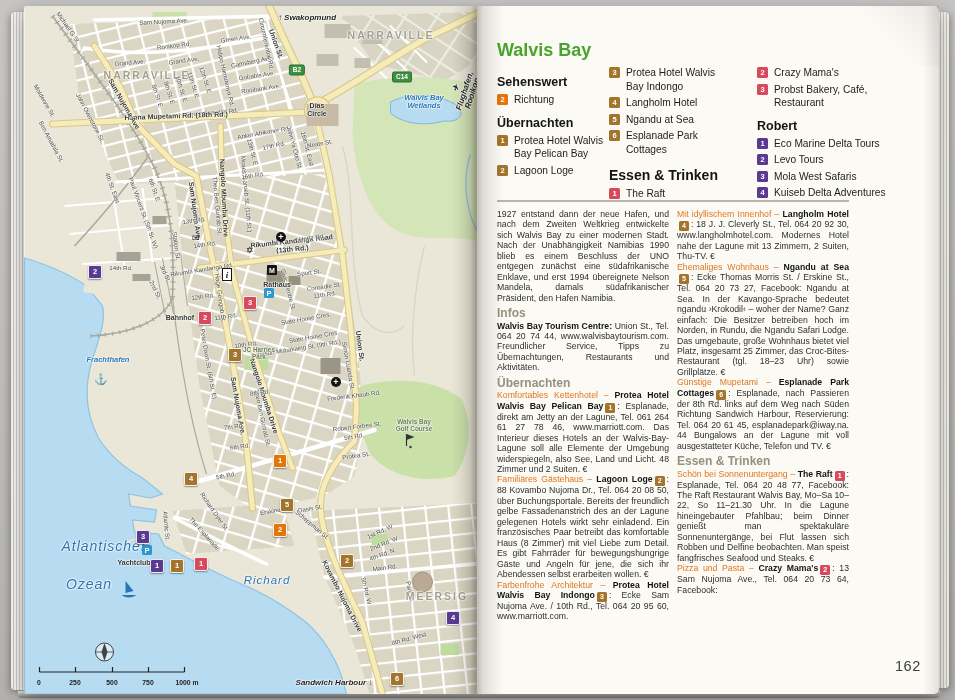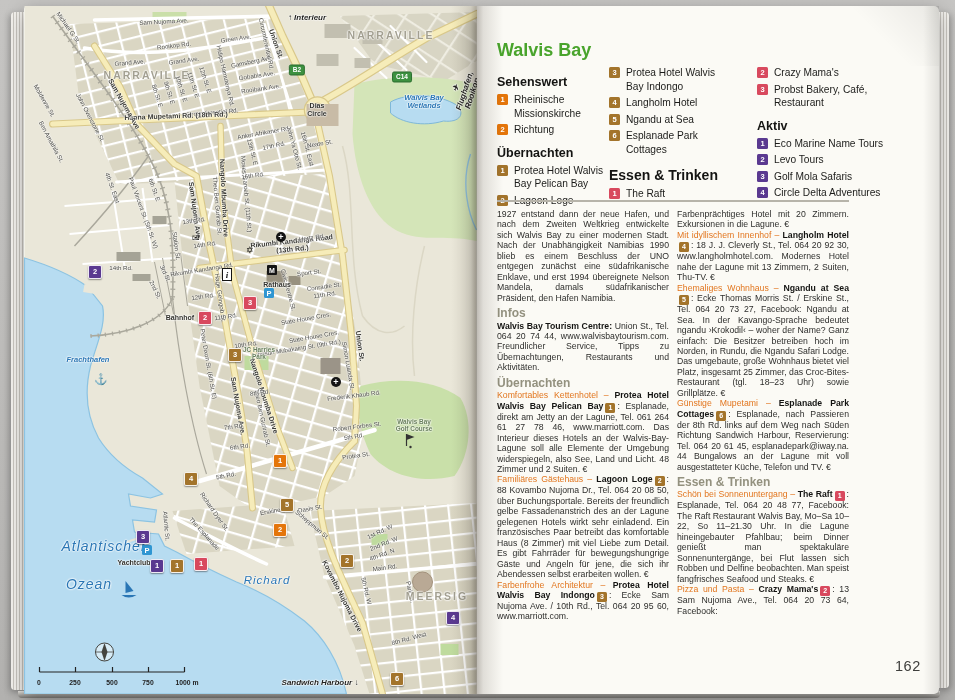--- a/index.html
+++ b/index.html
@@ -306,42 +306,42 @@
           <div class="ml st" style="left: 333px; top: 421px; transform: translate(-50%, -50%) rotate(-7deg);">Robert Forbes St.</div>
           <div class="ml st" style="left: 324px; top: 360px; transform: translate(-50%, -50%) rotate(80deg);">Simon Luanda St.</div>
           <div class="ml pk" style="left: 390px; top: 420px; transform: translate(-50%, -50%) rotate(0deg);">Walvis Bay
 Golf Course</div>
           <div class="ml st" style="left: 332px; top: 450px; transform: translate(-50%, -50%) rotate(-8deg);">Protea St.</div>
           <div class="ml pl" style="left: 293px; top: 104px; transform: translate(-50%, -50%) rotate(0deg);">Dias
 Circle</div>
           <div class="ml d" style="left: 367px; top: 30px; transform: translate(-50%, -50%) rotate(0deg);">NARRAVILLE</div>
           <div class="ml w" style="left: 400px; top: 96px; transform: translate(-50%, -50%) rotate(0deg);">Walvis Bay
 Wetlands</div>
-          <div class="ml w" style="left: 64px; top: 354px; transform: translate(-50%, -50%) rotate(0deg);">Frachthafen</div>
+          <div class="ml w" style="left: 84px; top: 354px; transform: translate(-50%, -50%) rotate(0deg);">Frachthafen</div>
           <div class="ml wl" style="left: 80px; top: 541px; transform: translate(-50%, -50%) rotate(0deg);">Atlantischer</div>
           <div class="ml wl" style="left: 65px; top: 579px; transform: translate(-50%, -50%) rotate(0deg);">Ozean</div>
           <div class="ml wm" style="left: 243px; top: 574px; transform: translate(-50%, -50%) rotate(0deg);">Richard</div>
           <div class="ml pl" style="left: 110px; top: 557px; transform: translate(-50%, -50%) rotate(0deg);">Yachtclub</div>
           <div class="ml st" style="left: 142px; top: 520px; transform: translate(-50%, -50%) rotate(85deg);">Atlantic St.</div>
           <div class="ml st" style="left: 180px; top: 528px; transform: translate(-50%, -50%) rotate(48deg);">The Esplanade</div>
           <div class="ml st" style="left: 190px; top: 506px; transform: translate(-50%, -50%) rotate(55deg);">Richard Dyer St.</div>
           <div class="ml st" style="left: 251px; top: 505px; transform: translate(-50%, -50%) rotate(-10deg);">Erskine St.</div>
           <div class="ml st" style="left: 286px; top: 503px; transform: translate(-50%, -50%) rotate(-10deg);">Oasis St.</div>
           <div class="ml st" style="left: 288px; top: 519px; transform: translate(-50%, -50%) rotate(40deg);">Scheppman St.</div>
           <div class="ml stb" style="left: 318px; top: 590px; transform: translate(-50%, -50%) rotate(63deg);">Kovambo Nujoma Drive</div>
           <div class="ml st" style="left: 361px; top: 562px; transform: translate(-50%, -50%) rotate(-7deg);">Main Rd.</div>
           <div class="ml st" style="left: 356px; top: 526px; transform: translate(-50%, -50%) rotate(-25deg);">1st Rd. W</div>
           <div class="ml st" style="left: 360px; top: 538px; transform: translate(-50%, -50%) rotate(-22deg);">2nd Rd. W</div>
           <div class="ml st" style="left: 358px; top: 549px; transform: translate(-50%, -50%) rotate(-20deg);">4th Rd. N</div>
           <div class="ml st" style="left: 342px; top: 585px; transform: translate(-50%, -50%) rotate(77deg);">5th Rd. W</div>
           <div class="ml st" style="left: 386px; top: 586px; transform: translate(-50%, -50%) rotate(77deg);">Park St.</div>
           <div class="ml d" style="left: 413px; top: 591px; transform: translate(-50%, -50%) rotate(0deg);">MEERSIG</div>
           <div class="ml st" style="left: 385px; top: 633px; transform: translate(-50%, -50%) rotate(-15deg);">8th Rd. West</div>
-          <div class="ml de" style="left: 296px; top: 677px; transform: translate(-50%, -50%) rotate(0deg);">Sandwich Harbour ↓</div>
-          <div class="ml de" style="left: 283px; top: 12px; transform: translate(-50%, -50%) rotate(0deg);">↑ Interieur</div>
+          <div class="ml de" style="left: 310px; top: 677px; transform: translate(-50%, -50%) rotate(0deg);">Sandwich Harbour ↓</div>
+          <div class="ml de" style="left: 283px; top: 12px; transform: translate(-50%, -50%) rotate(0deg);">↑ Swakopmund</div>
           <div class="ml de" style="left: 441px; top: 85px; transform: translate(-50%, -50%) rotate(-72deg);">✈ Flughafen, Rooikop</div>
           <div class="ml rb" style="left: 273px; top: 64px; transform: translate(-50%, -50%) rotate(0deg);">B2</div>
           <div class="ml rb" style="left: 378px; top: 71px; transform: translate(-50%, -50%) rotate(0deg);">C14</div>
           <div class="ml sc" style="left: 15px; top: 677px; transform: translate(-50%, -50%) rotate(0deg);">0</div>
           <div class="ml sc" style="left: 51px; top: 677px; transform: translate(-50%, -50%) rotate(0deg);">250</div>
           <div class="ml sc" style="left: 88px; top: 677px; transform: translate(-50%, -50%) rotate(0deg);">500</div>
           <div class="ml sc" style="left: 124px; top: 677px; transform: translate(-50%, -50%) rotate(0deg);">750</div>
           <div class="ml sc" style="left: 163px; top: 677px; transform: translate(-50%, -50%) rotate(0deg);">1000 m</div>
         </div>
       <div id="map-icons">
@@ -375,24 +375,20 @@
     </div>
   </div>
 
   <div class="page page-r">
     <div class="corner-shade"></div>
     <div class="rp-title">Walvis Bay</div>
     <div class="legend" id="legend">
         <div class="lcol lcol1">
           <div class="lhead">Sehenswert</div>
           <div class="litem">
-            <span class="lbadge b-sight">1</span>
-            <span class="llabel">Rheinische Missionskirche</span>
-          </div>
-          <div class="litem">
             <span class="lbadge b-sight">2</span>
             <span class="llabel">Richtung</span>
           </div>
           <div class="lhead">Übernachten</div>
           <div class="litem">
             <span class="lbadge b-hotel">1</span>
             <span class="llabel">Protea Hotel Walvis
 Bay Pelican Bay</span>
           </div>
           <div class="litem">
@@ -428,51 +424,50 @@
         <div class="lcol lcol3">
           <div class="litem">
             <span class="lbadge b-food">2</span>
             <span class="llabel">Crazy Mama's</span>
           </div>
           <div class="litem">
             <span class="lbadge b-food">3</span>
             <span class="llabel">Probst Bakery, Café,
 Restaurant</span>
           </div>
-          <div class="lhead">Aktiv</div>
+          <div class="lhead">Robert</div>
           <div class="litem">
             <span class="lbadge b-act">1</span>
-            <span class="llabel">Eco Marine Name Tours</span>
+            <span class="llabel">Eco Marine Delta Tours</span>
           </div>
           <div class="litem">
             <span class="lbadge b-act">2</span>
             <span class="llabel">Levo Tours</span>
           </div>
           <div class="litem">
             <span class="lbadge b-act">3</span>
-            <span class="llabel">Golf Mola Safaris</span>
+            <span class="llabel">Mola West Safaris</span>
           </div>
           <div class="litem">
             <span class="lbadge b-act">4</span>
-            <span class="llabel">Circle Delta Adventures</span>
+            <span class="llabel">Kuiseb Delta Adventures</span>
           </div>
         </div>
       </div>
     <div class="divider"></div>
     <div class="bodycol colL" id="colL">
         <div class="para"><span>1927 entstand dann der neue Hafen, und nach dem Zweiten Weltkrieg entwickelte sich Walvis Bay zu einer modernen Stadt. Nach der Unabhängigkeit Namibias 1990 blieb es einem Beschluss der UNO entgegen zunächst eine südafrikanische Enklave, und erst 1994 übereignete Nelson Mandela, damals südafrikanischer Präsident, den Hafen Namibia.</span></div>
         <div class="sec">Infos</div>
         <div class="entry"><b>Walvis Bay Tourism Centre:</b><span> Union St., Tel. 064 20 74 44, www.walvisbaytourism.com. Freundlicher Service, Tipps zu Übernachtungen, Restaurants und Aktivitäten.</span></div>
         <div class="sec">Übernachten</div>
         <div class="entry"><span class="lead">Komfortables Kettenhotel – </span><b>Protea Hotel Walvis Bay Pelican Bay</b><span class="ibadge b-hotel">1</span><span>: Esplanade, direkt am Jetty an der Lagune, Tel. 061 264 61 27 78 46, www.marriott.com. Das Interieur dieses Hotels an der Walvis-Bay-Lagune soll alle Elemente der Umgebung widerspiegeln, also See, Land und Licht. 48 Zimmer und 2 Suiten. €</span></div>
         <div class="entry"><span class="lead">Familiäres Gästehaus – </span><b>Lagoon Loge</b><span class="ibadge b-hotel">2</span><span>: 88 Kovambo Nujoma Dr., Tel. 064 20 08 50, über Buchungsportale. Bereits der freundlich gelbe Fassadenanstrich des an der Lagune gelegenen Hotels wirkt sehr einladend. Ein französisches Paar betreibt das komfortable Haus (8 Zimmer) mit viel Liebe zum Detail. Es gibt Fahrräder für bewegungshungrige Gäste und Angeln für jene, die sich ihr Abendessen selbst erarbeiten wollen. €</span></div>
         <div class="entry"><span class="lead">Farbenfrohe Architektur – </span><b>Protea Hotel Walvis Bay Indongo</b><span class="ibadge b-hotel">3</span><span>: Ecke Sam Nujoma Ave. / 10th Rd., Tel. 064 20 95 60, www.marriott.com.</span></div>
       </div>
     <div class="bodycol colR" id="colR">
-        <div class="para"><span>Farbenprächtiges Hotel mit 20 Zimmern. Exkursionen in die Lagune. €</span></div>
         <div class="entry"><span class="lead">Mit idyllischem Innenhof – </span><b>Langholm Hotel</b><span class="ibadge b-hotel">4</span><span>: 18 J. J. Cleverly St., Tel. 064 20 92 30, www.langholmhotel.com. Modernes Hotel nahe der Lagune mit 13 Zimmern, 2 Suiten, Thu-TV. €</span></div>
         <div class="entry"><span class="lead">Ehemaliges Wohnhaus – </span><b>Ngandu at Sea</b><span class="ibadge b-hotel">5</span><span>: Ecke Thomas Morris St. / Erskine St., Tel. 064 20 73 27, Facebook: Ngandu at Sea. In der Kavango-Sprache bedeutet ngandu ›Krokodil‹ – woher der Name? Ganz einfach: Die Besitzer betreiben hoch im Norden, in Rundu, die Ngandu Safari Lodge. Das umgebaute, große Wohnhaus bietet viel Platz, insgesamt 25 Zimmer, das Croc-Bites-Restaurant (tgl. 18–23 Uhr) sowie Grillplätze. €</span></div>
         <div class="entry"><span class="lead">Günstige Mupetami – </span><b>Esplanade Park Cottages</b><span class="ibadge b-hotel">6</span><span>: Esplanade, nach Passieren der 8th Rd. links auf dem Weg nach Süden Richtung Sandwich Harbour, Reservierung: Tel. 064 20 61 45, esplanadepark@iway.na. 44 Bungalows an der Lagune mit voll ausgestatteter Küche, Telefon und TV. €</span></div>
         <div class="sec">Essen &amp; Trinken</div>
         <div class="entry"><span class="lead">Schön bei Sonnenuntergang – </span><b>The Raft</b><span class="ibadge b-food">1</span><span>: Esplanade, Tel. 064 20 48 77, Facebook: The Raft Restaurant Walvis Bay, Mo–Sa 10–22, So 11–21.30 Uhr. In die Lagune hineingebauter Pfahlbau; beim Dinner genießt man spektakuläre Sonnenuntergänge, bei Flut lassen sich Robben und Delfine beobachten. Man speist fangfrisches Seafood und Steaks. €</span></div>
         <div class="entry"><span class="lead">Pizza und Pasta – </span><b>Crazy Mama's</b><span class="ibadge b-food">2</span><span>: 13 Sam Nujoma Ave., Tel. 064 20 73 64, Facebook:</span></div>
       </div>
     <div class="pagenum">162</div>
   </div>
 

